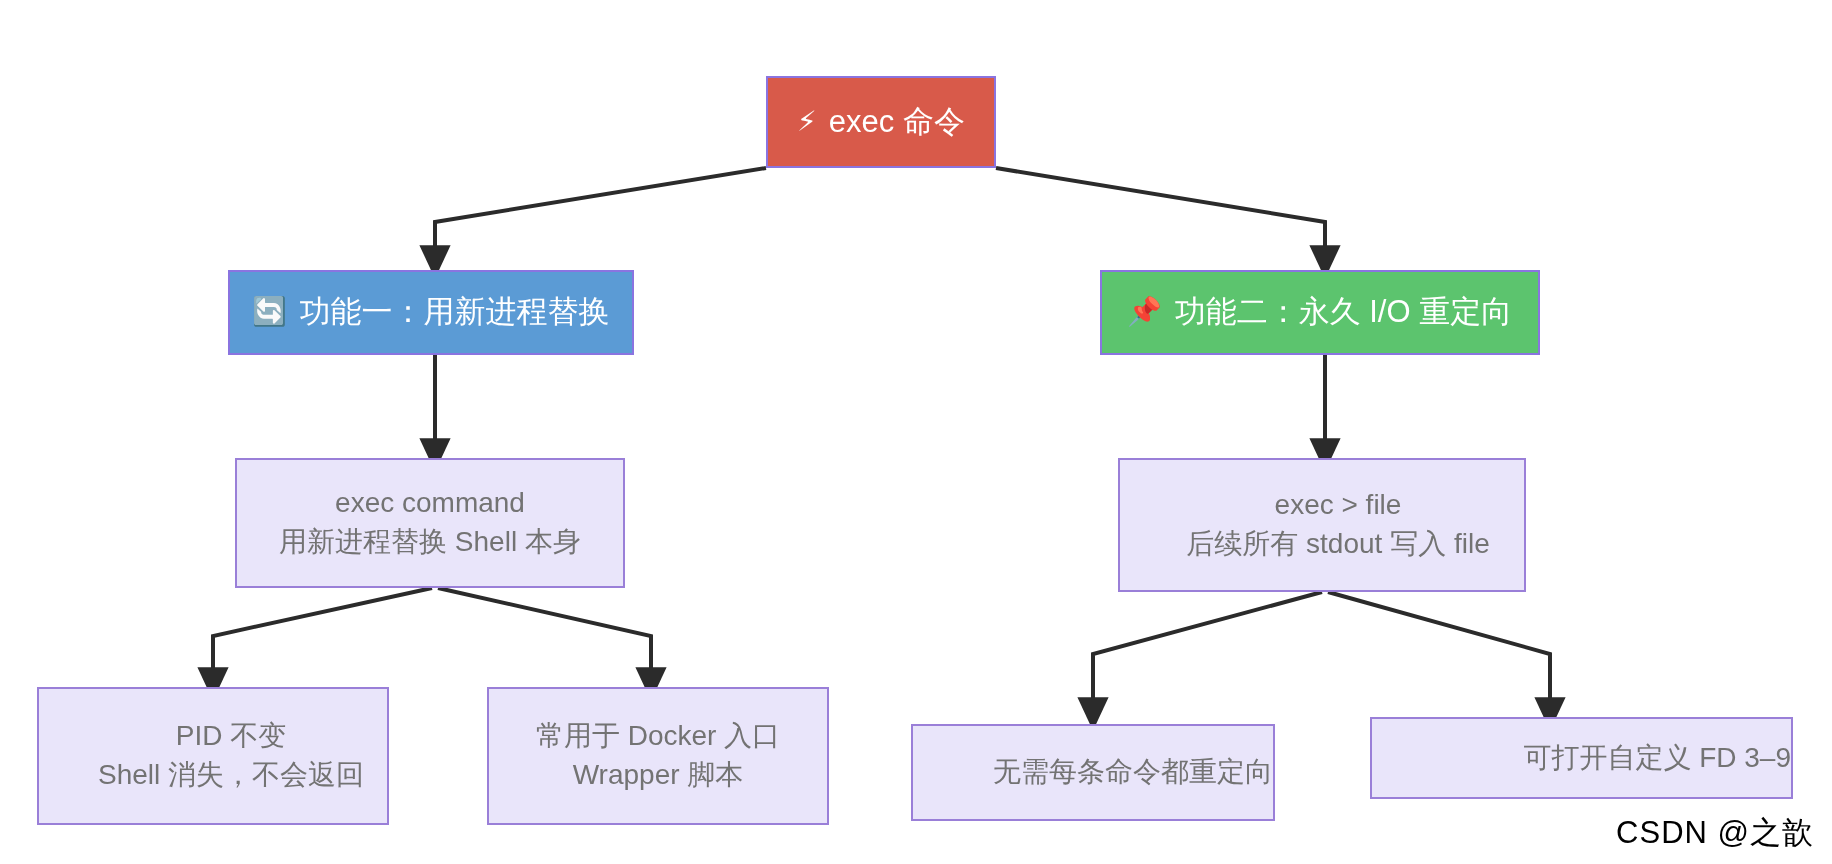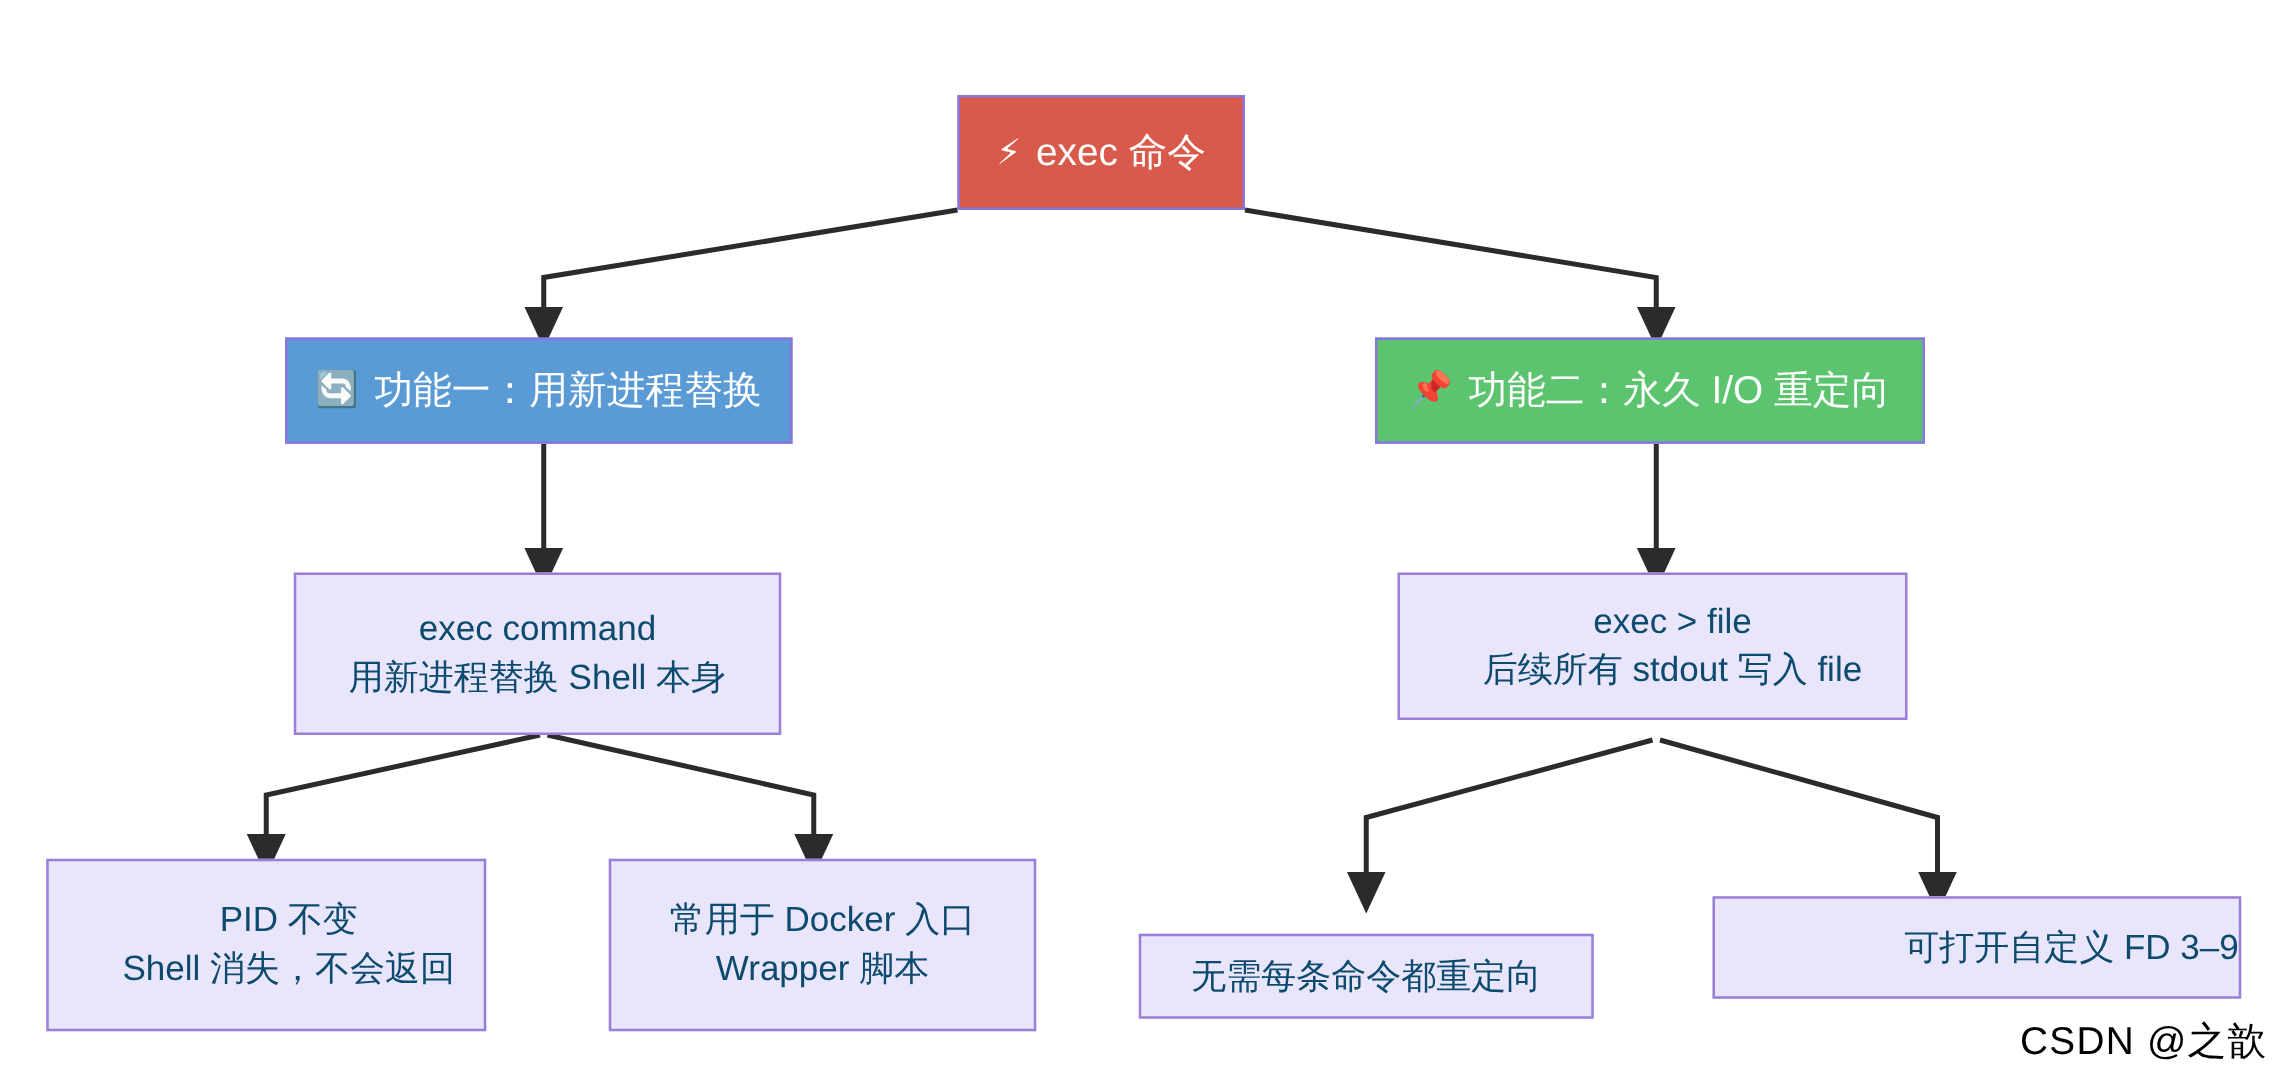--- a/index.html
+++ b/index.html
@@ -50,21 +50,21 @@
     border-color: #8a74e0;
   }
   .node-green {
     background: #5cc46e;
     color: #ffffff;
     font-size: 31px;
     border-color: #8a74e0;
   }
   .node-leaf {
     background: #e9e5fa;
-    color: #0c4a6e;
+    color: #737373;
     font-size: 28px;
     border-color: #9a7fd8;
   }
   .node-row {
     display: flex;
     flex-direction: row;
     align-items: center;
     justify-content: center;
   }
   .node-icon {
@@ -129,36 +129,36 @@
       <span class="node-icon">📌</span>
       <span>功能二：永久 I/O 重定向</span>
     </div>
   </div>
 
   <div class="node node-leaf" style="left:235px; top:458px; width:390px; height:130px;">
     <span class="node-line">exec command</span>
     <span class="node-line">用新进程替换 Shell 本身</span>
   </div>
 
-  <div class="node node-leaf" style="left:1118px; top:458px; width:408px; height:118px;padding-left:32px;">
+  <div class="node node-leaf" style="left:1118px; top:458px; width:408px; height:134px;padding-left:32px;">
     <span class="node-line">exec &gt; file</span>
     <span class="node-line">后续所有 stdout 写入 file</span>
   </div>
 
   <div class="node node-leaf" style="left:37px; top:687px; width:352px; height:138px;padding-left:36px;">
     <span class="node-line">PID 不变</span>
     <span class="node-line">Shell 消失，不会返回</span>
   </div>
 
   <div class="node node-leaf" style="left:487px; top:687px; width:342px; height:138px;">
     <span class="node-line">常用于 Docker 入口</span>
     <span class="node-line">Wrapper 脚本</span>
   </div>
 
-  <div class="node node-leaf" style="left:911px; top:747px; width:364px; height:68px;">
+  <div class="node node-leaf" style="left:911px; top:724px; width:364px; height:97px;align-items:flex-end;">
     <span class="node-line">无需每条命令都重定向</span>
   </div>
 
   <div class="node node-leaf" style="left:1370px; top:717px; width:423px; height:82px;align-items:flex-end;">
     <span class="node-line">可打开自定义 FD 3–9</span>
   </div>
 
   <div class="watermark">CSDN @之歆</div>
 
 </div>

